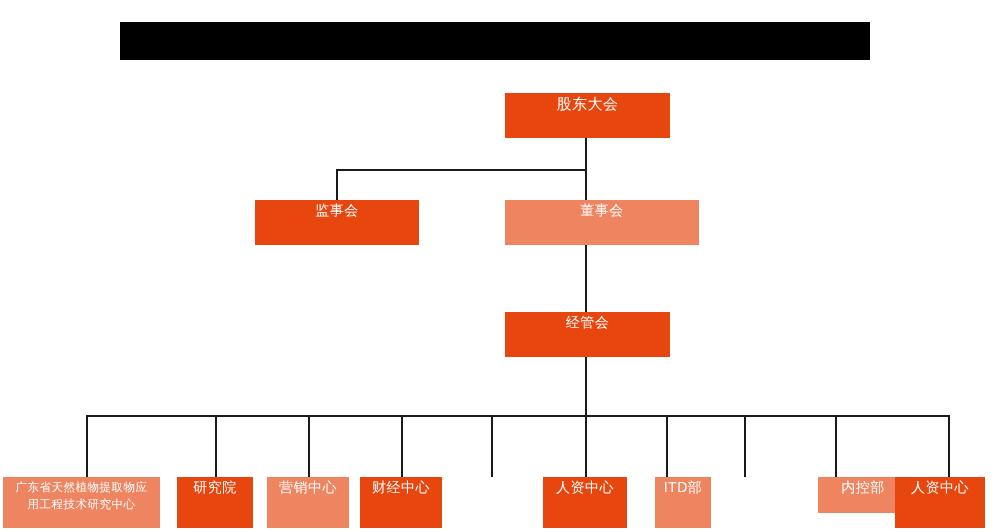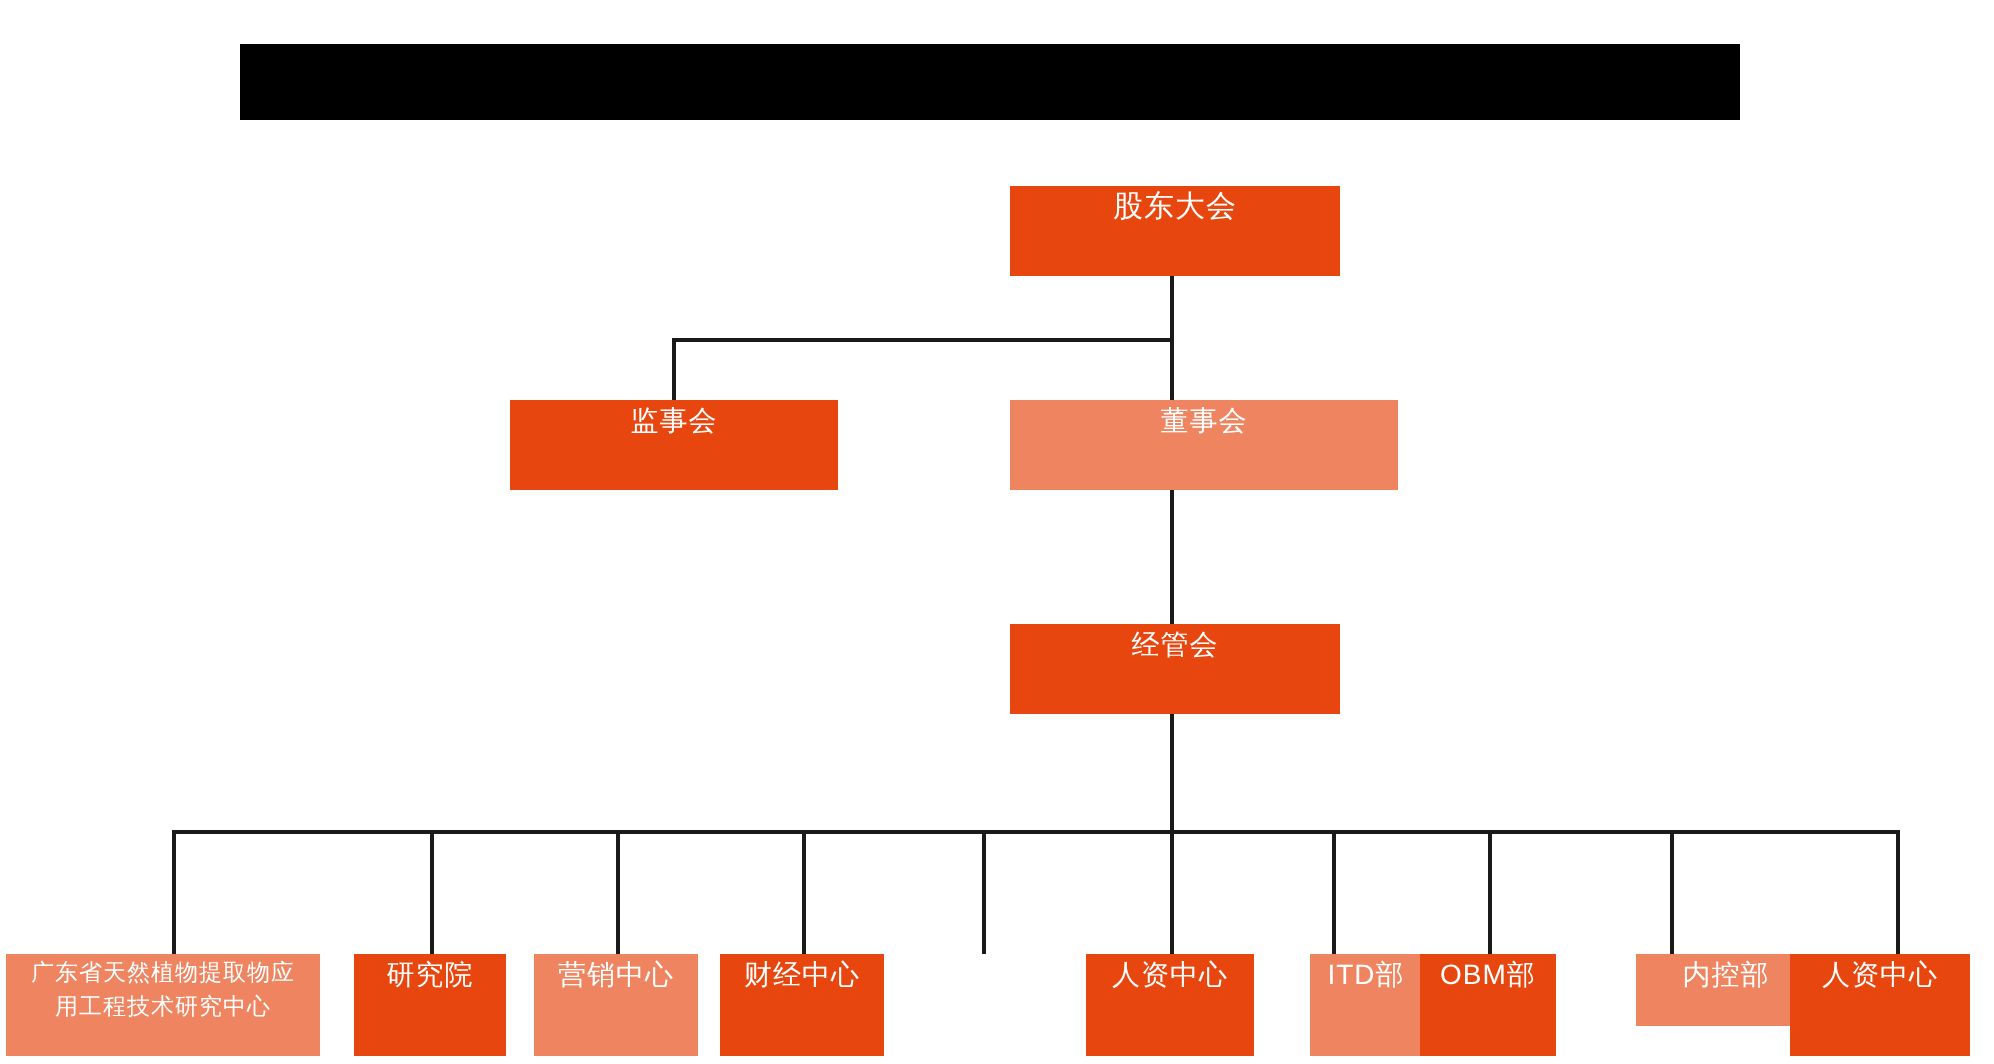--- a/index.html
+++ b/index.html
@@ -129,23 +129,20 @@
 
 
   <div class="node dark tier-dept" style="left:543px; top:477px; width:84px; height:51px;">
     <span class="label">人资中心</span>
   </div>
 
   <div class="node light tier-dept" style="left:640px; top:477px; width:56px; height:51px;margin-left:15px;">
     <span class="label">ITD部</span>
   </div>
 
-  <div class="node dark tier-dept" style="left:710px; top:477px; width:68px; height:51px;">
-    <span class="label">OBM部</span>
-  </div>
 
   <div class="node light tier-dept" style="left:790px; top:477px; width:90px; height:36px;margin-left:28px;">
     <span class="label">内控部</span>
   </div>
 
   <div class="node dark tier-dept" style="left:895px; top:477px; width:90px; height:51px;">
     <span class="label">人资中心</span>
   </div>
 
 </div>

